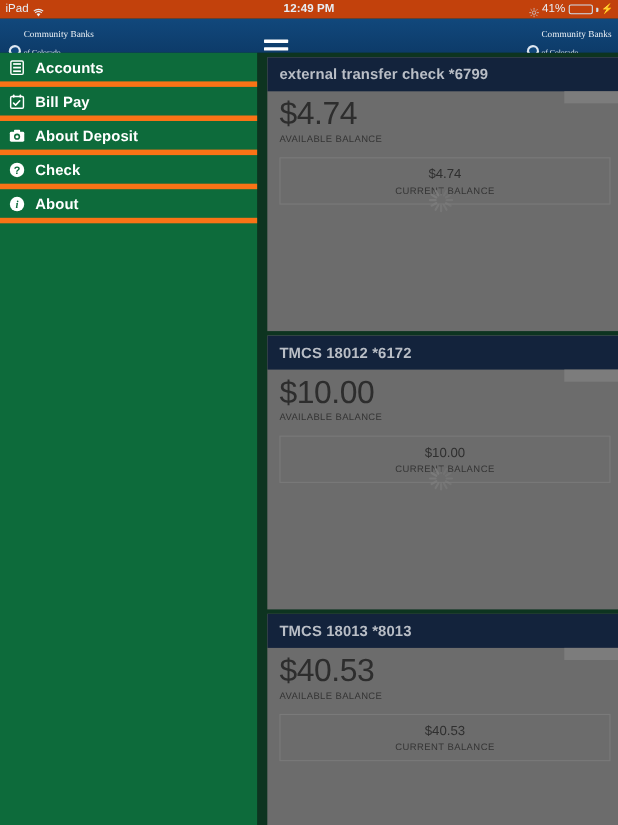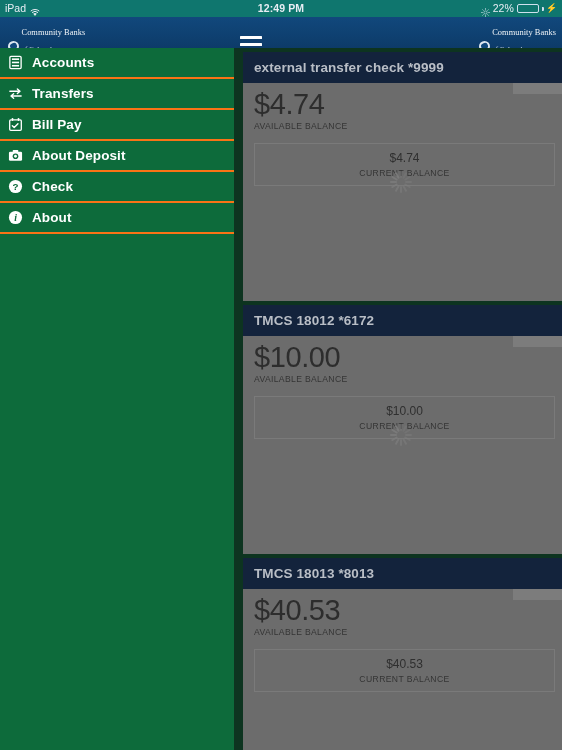--- a/index.html
+++ b/index.html
@@ -7,21 +7,21 @@
     width:562px; height:750px;
     background:#0b2f1c;
     font-family:"Liberation Sans", sans-serif;
     overflow:hidden;
   }
   #screen { position:relative; width:562px; height:750px; overflow:hidden; }
 
   
   .statusbar {
     position:absolute; top:0; left:0; width:562px; height:17px;
-    background:#0f766e;
+    background:#c2410c;
     color:#e7edf4; font-size:10.5px; line-height:17px;
   }
   .sb-left  { position:absolute; left:5px; top:0; display:flex; align-items:center; gap:4px; }
   .sb-mid   { position:absolute; left:0; width:562px; text-align:center; font-weight:bold; letter-spacing:.1px; }
   .sb-right { position:absolute; right:4px; top:0; display:flex; align-items:center; gap:3px; }
   .wifi-ico { display:inline-block; width:10px; height:9px; position:relative; top:1px; }
   .bright-ico { display:inline-block; width:9px; height:9px; position:relative; top:1px; opacity:.85; }
   .batt {
     width:22px; height:9px; border:1px solid #cfe0ee; border-radius:2px;
     position:relative; top:0; padding:1px;
@@ -58,21 +58,21 @@
   .hamburger i { display:block; height:3px; background:#ffffff; border-radius:.5px; }
 
   
   .sidebar {
     position:absolute; left:0; top:48px; width:234px; height:702px;
     background:#0d6b3b;
   }
   .nav-item {
     position:relative; height:31px; display:flex; align-items:center;
     padding-left:8px; gap:9px;
-    border-bottom:2px solid #f97316;
+    border-bottom:5px solid #f97316;
   }
   .nav-label { color:#ffffff; font-size:13.5px; font-weight:bold; letter-spacing:.1px; }
   .nav-ico { width:15px; height:15px; flex:none; display:block; }
 
   
   .content {
     position:absolute; left:234px; top:48px; width:328px; height:702px;
     background:#0d3420;
     overflow:hidden;
   }
@@ -141,21 +141,21 @@
               <line x1="6" y1="10" x2="6" y2="11.4"></line>
             <line x1="0.6" y1="6" x2="2" y2="6"></line>
               <line x1="10" y1="6" x2="11.4" y2="6"></line>
             <line x1="2.2" y1="2.2" x2="3.2" y2="3.2"></line>
               <line x1="8.8" y1="8.8" x2="9.8" y2="9.8"></line>
             <line x1="9.8" y1="2.2" x2="8.8" y2="3.2"></line>
               <line x1="3.2" y1="8.8" x2="2.2" y2="9.8"></line>
           </g>
         </svg>
       </span>
-      <span>22%</span>
+      <span>41%</span>
       <span class="batt">
         <span class="batt-fill"></span>
       </span>
       <span class="batt-cap"></span>
       <span class="bolt">⚡</span>
     </div>
   </div>
 
   <div class="appbar">
 
@@ -192,29 +192,20 @@
             <rect x="4.2" y="3.6" width="7.6" height="1.7" fill="#ffffff"></rect>
             <rect x="4.2" y="7.1" width="7.6" height="1.7" fill="#ffffff"></rect>
             <rect x="4.2" y="10.6" width="7.6" height="1.7" fill="#ffffff"></rect>
           </svg>
         </span>
         <span class="nav-label">Accounts</span>
       </div>
       <div class="nav-item">
         <span>
           <svg viewBox="0 0 16 16" class="nav-ico">
-            <path d="M2 5.6h10.4M10 3.2l2.8 2.4-2.8 2.4" fill="none" stroke="#ffffff" stroke-width="1.5" stroke-linecap="round" stroke-linejoin="round"></path>
-            <path d="M14 10.6H3.6M6 8.2 3.2 10.6 6 13" fill="none" stroke="#ffffff" stroke-width="1.5" stroke-linecap="round" stroke-linejoin="round"></path>
-          </svg>
-        </span>
-        <span class="nav-label">Transfers</span>
-      </div>
-      <div class="nav-item">
-        <span>
-          <svg viewBox="0 0 16 16" class="nav-ico">
             <rect x="1.8" y="3" width="12.4" height="11.3" rx="1.2" fill="none" stroke="#ffffff" stroke-width="1.4"></rect>
             <rect x="4" y="1" width="1.6" height="3.2" rx=".7" fill="#ffffff"></rect>
             <rect x="10.4" y="1" width="1.6" height="3.2" rx=".7" fill="#ffffff"></rect>
             <path d="M4.6 9.3l2 2 4-4.2" fill="none" stroke="#ffffff" stroke-width="1.5" stroke-linecap="round" stroke-linejoin="round"></path>
           </svg>
         </span>
         <span class="nav-label">Bill Pay</span>
       </div>
       <div class="nav-item">
         <span>
@@ -243,21 +234,21 @@
             <text x="8" y="11.9" font-size="10.5" font-style="italic" font-weight="bold" text-anchor="middle" fill="#0d6b3b" font-family="Liberation Serif, serif">i</text>
           </svg>
         </span>
         <span class="nav-label">About</span>
       </div>
     </div>
 
   <div class="content" id="content">
       <div class="card" style="top: 4px; height: 249px;">
         <div class="card-head">
-      <span class="card-title">external transfer check *9999</span>
+      <span class="card-title">external transfer check *6799</span>
     </div>
     <div class="card-body">
       <div class="chip"></div>
       <div class="avail-amt">$4.74</div>
       <div class="avail-lbl">AVAILABLE BALANCE</div>
       <div class="cur-box">
         <div class="cur-amt">$4.74</div>
         <div class="cur-lbl">CURRENT BALANCE</div>
       </div>
       <div class="spinner" style="top:88px">

